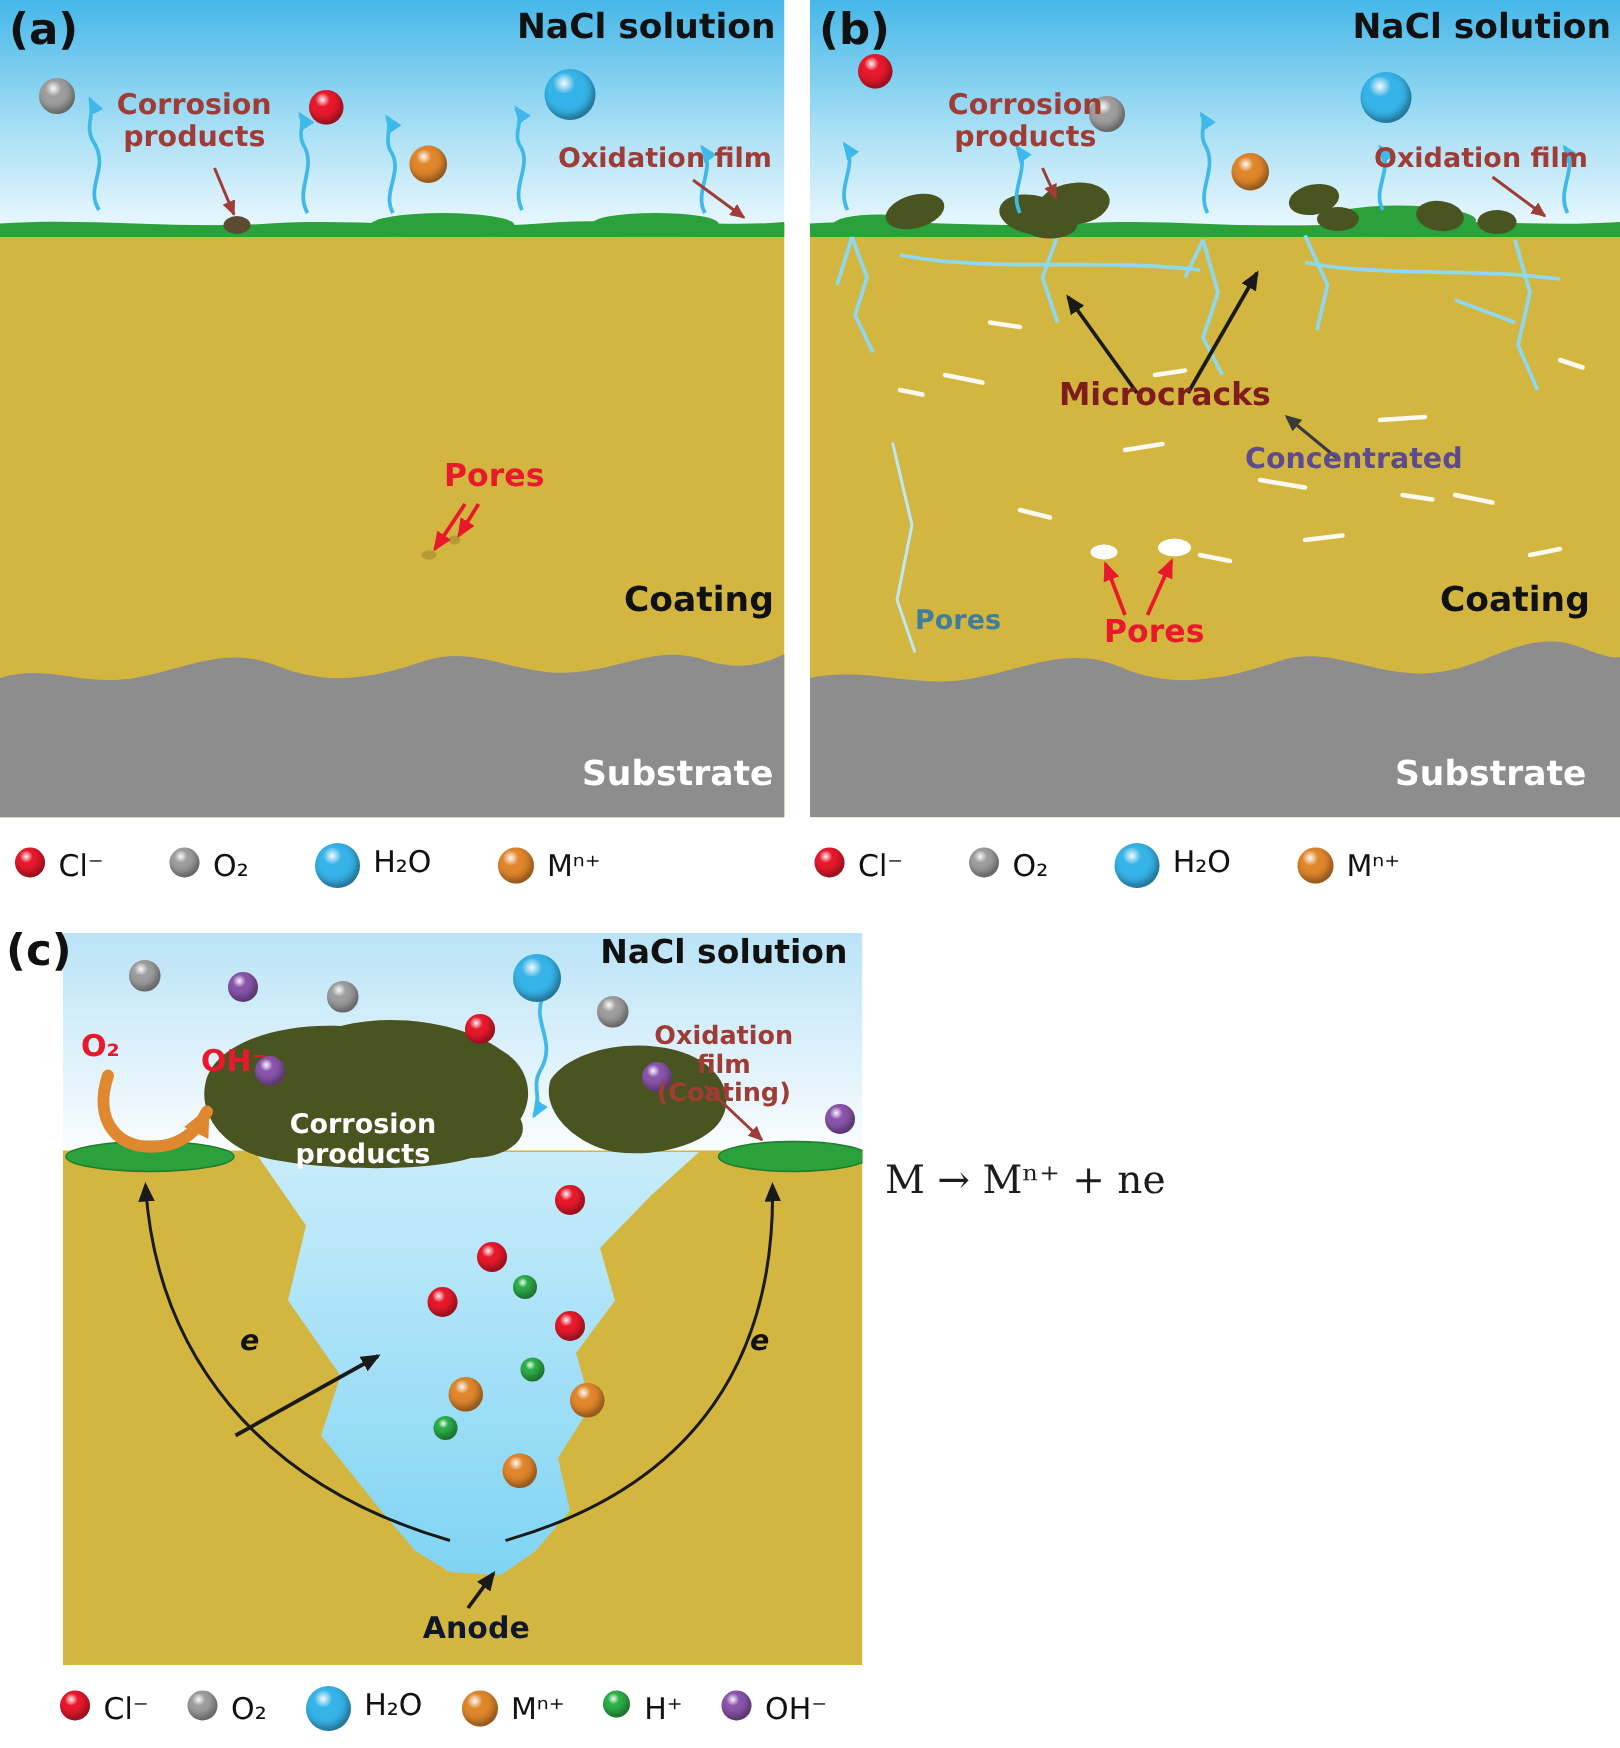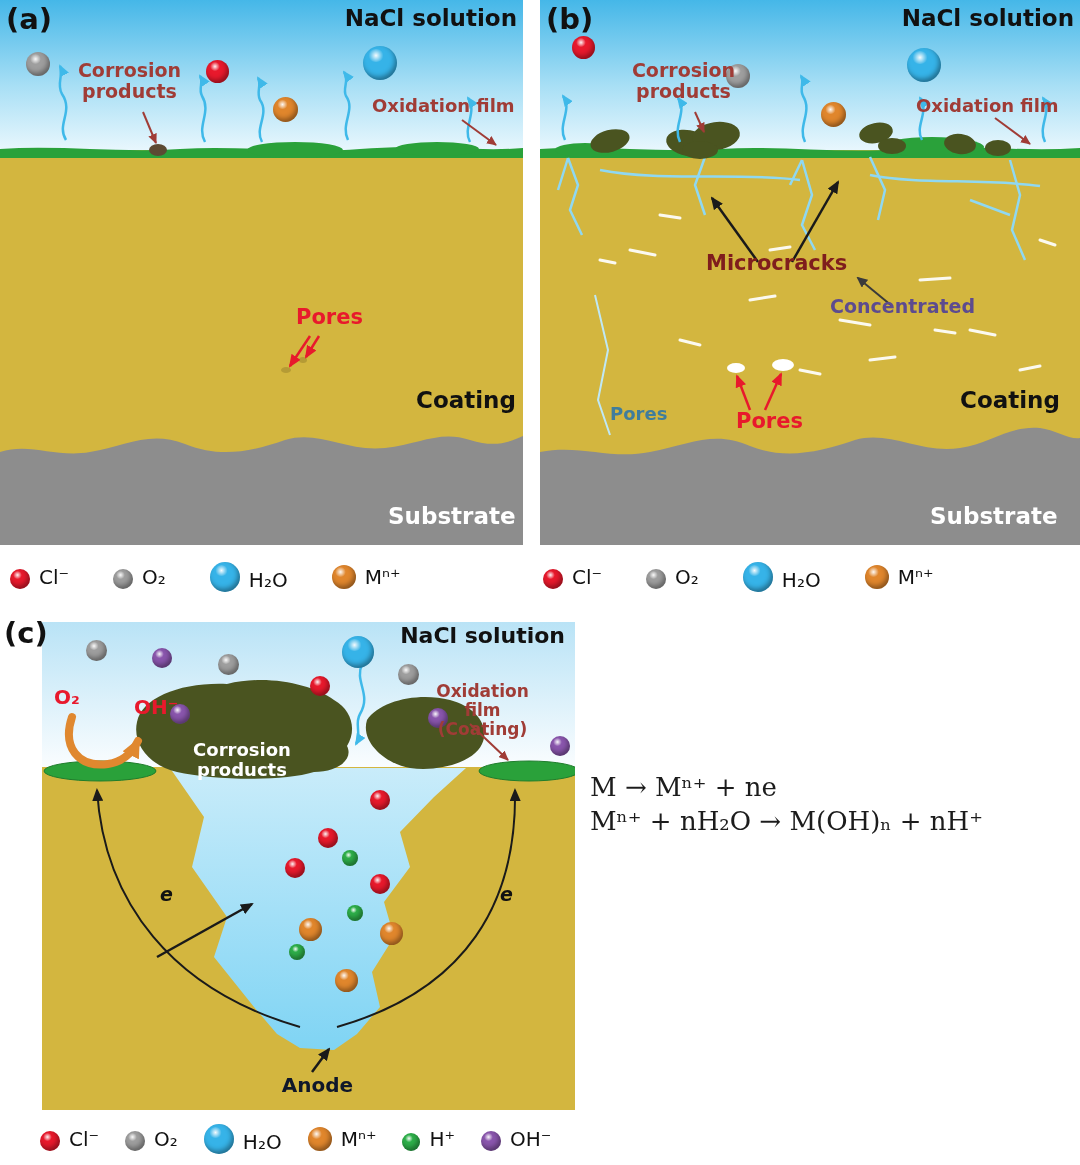--- a/index.html
+++ b/index.html
@@ -8,24 +8,24 @@
   .panel{position:absolute;overflow:hidden}
   .tag{position:absolute;font-weight:bold;font-size:29px;color:#111;z-index:5}
   .lbl{position:absolute;font-weight:bold;line-height:1.12;z-index:4;white-space:pre-line}
   .ctr{text-align:center}
   .rt{text-align:left}
   .ion{position:absolute;border-radius:50%;box-shadow:inset -2px -3px 5px rgba(0,0,0,.38);z-index:3}
   .ion::after{content:"";position:absolute;left:16%;top:10%;width:45%;height:38%;border-radius:50%;
     background:radial-gradient(circle,rgba(255,255,255,.95),rgba(255,255,255,0) 72%)}
   .art{position:absolute;left:0;top:0;z-index:1}
   .legend{position:absolute;display:flex;align-items:center;z-index:5}
-  .li{display:flex;align-items:flex-end;gap:9px;font-size:20px;color:#111}
+  .li{display:flex;align-items:flex-start;gap:9px;font-size:20px;color:#111}
   .li .ion{position:relative;flex:0 0 auto}
   .s18{width:18px;height:18px}.s20{width:20px;height:20px}.s24{width:24px;height:24px}.s30{width:30px;height:30px}
-  .eqs{position:absolute;display:flex;flex-direction:column;z-index:5}
+  .eqs{position:absolute;display:flex;flex-direction:column;gap:30px;z-index:5}
   .eq{font-family:"DejaVu Serif",serif;font-size:26px;color:#1c1c1c;line-height:34px}
   .ital{font-style:italic;font-weight:bold}
 </style>
 </head>
 <body>
 
 <div class="fig">
 
   <section class="panel" style="left:0;top:0;width:523px;height:545px">
     <svg class="art" width="523" height="545" viewBox="0 0 523 545">
@@ -293,21 +293,20 @@
       <span class="ion" style="left: 300px; top: 228px; width: 16px; height: 16px; background-color: rgb(46, 176, 74);"></span>
       <span class="ion" style="left: 305px; top: 283px; width: 16px; height: 16px; background-color: rgb(46, 176, 74);"></span>
       <span class="ion" style="left: 247px; top: 322px; width: 16px; height: 16px; background-color: rgb(46, 176, 74);"></span>
       <span class="ion" style="left: 257px; top: 296px; width: 23px; height: 23px; background-color: rgb(224, 134, 44);"></span>
       <span class="ion" style="left: 338px; top: 300px; width: 23px; height: 23px; background-color: rgb(224, 134, 44);"></span>
       <span class="ion" style="left: 293px; top: 347px; width: 23px; height: 23px; background-color: rgb(224, 134, 44);"></span>
     </div>
 
     <div class="eqs" style="left:590px;top:158px">
       <div class="eq">M → Mⁿ⁺ + ne</div>
-      <div class="eq">Mⁿ⁺ + nH₂O → M(OH)ₙ + nH⁺</div>
     </div>
   </section>
 
   <div class="legend" style="left:40px;top:1124px;gap:26px">
     <div class="li">
         <span class="ion s20" style="background-color: rgb(232, 25, 44);"></span>
         <span>Cl⁻</span>
       </div>
     <div class="li">
         <span class="ion s20" style="background-color: rgb(158, 158, 158);"></span>

